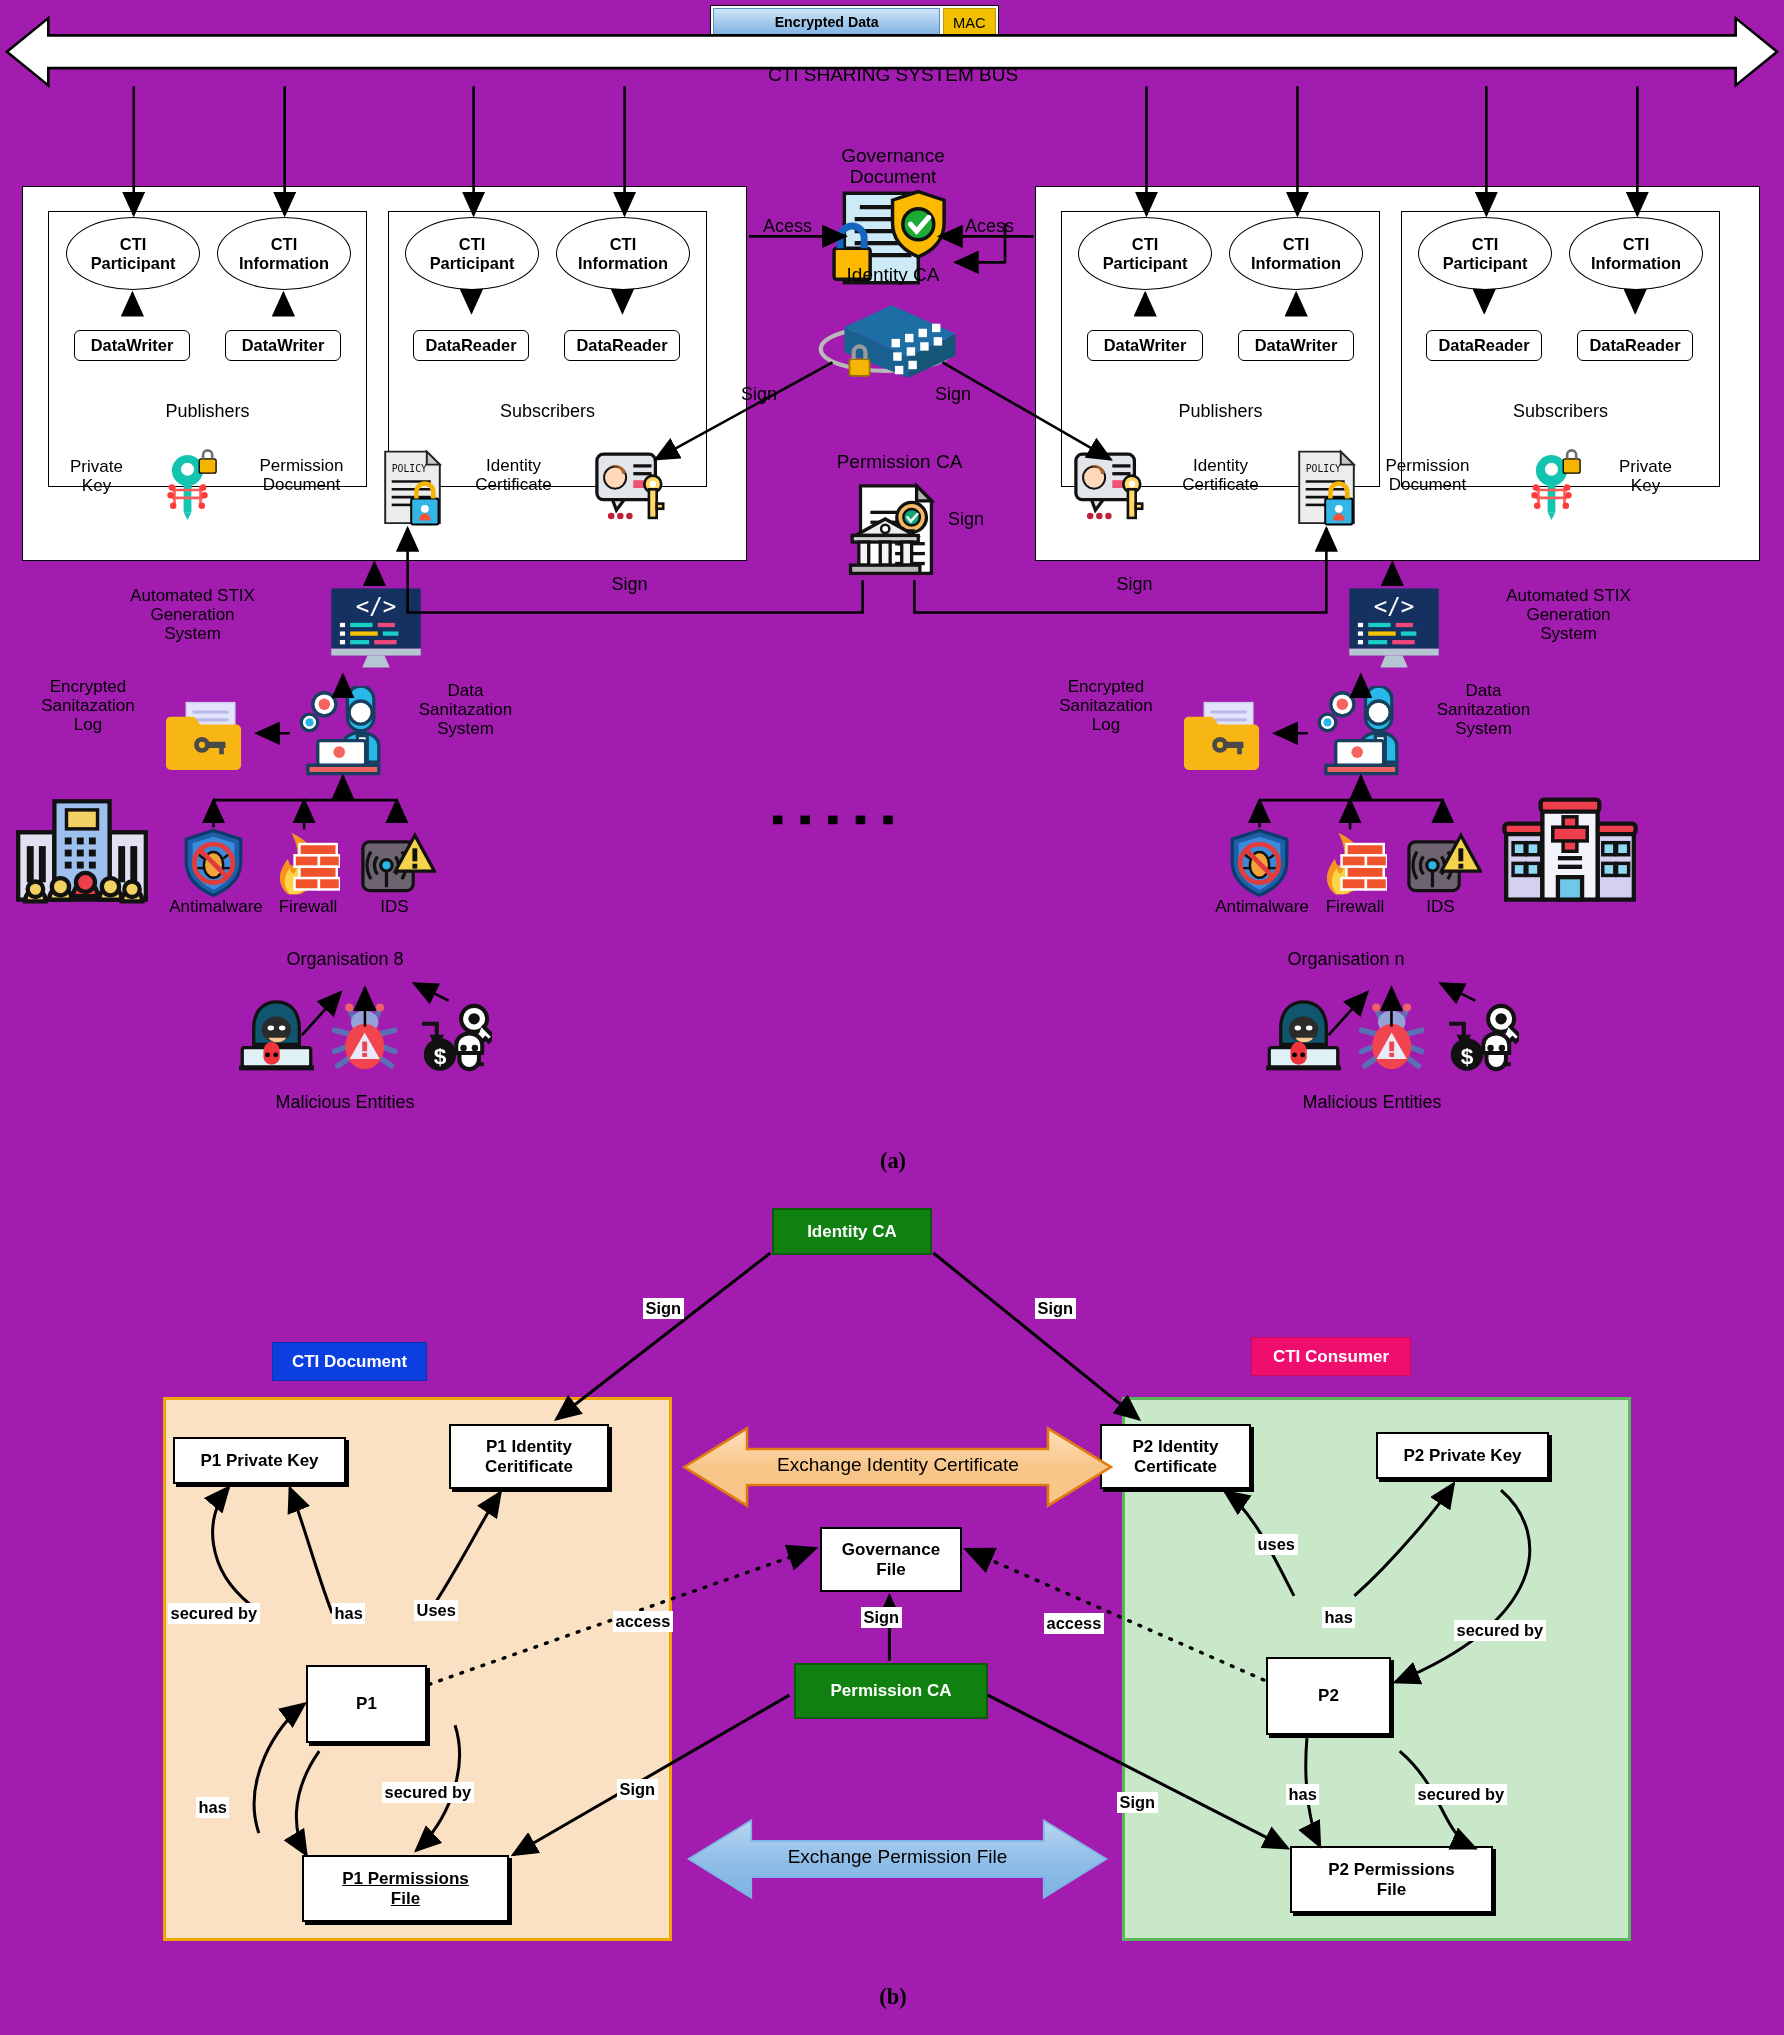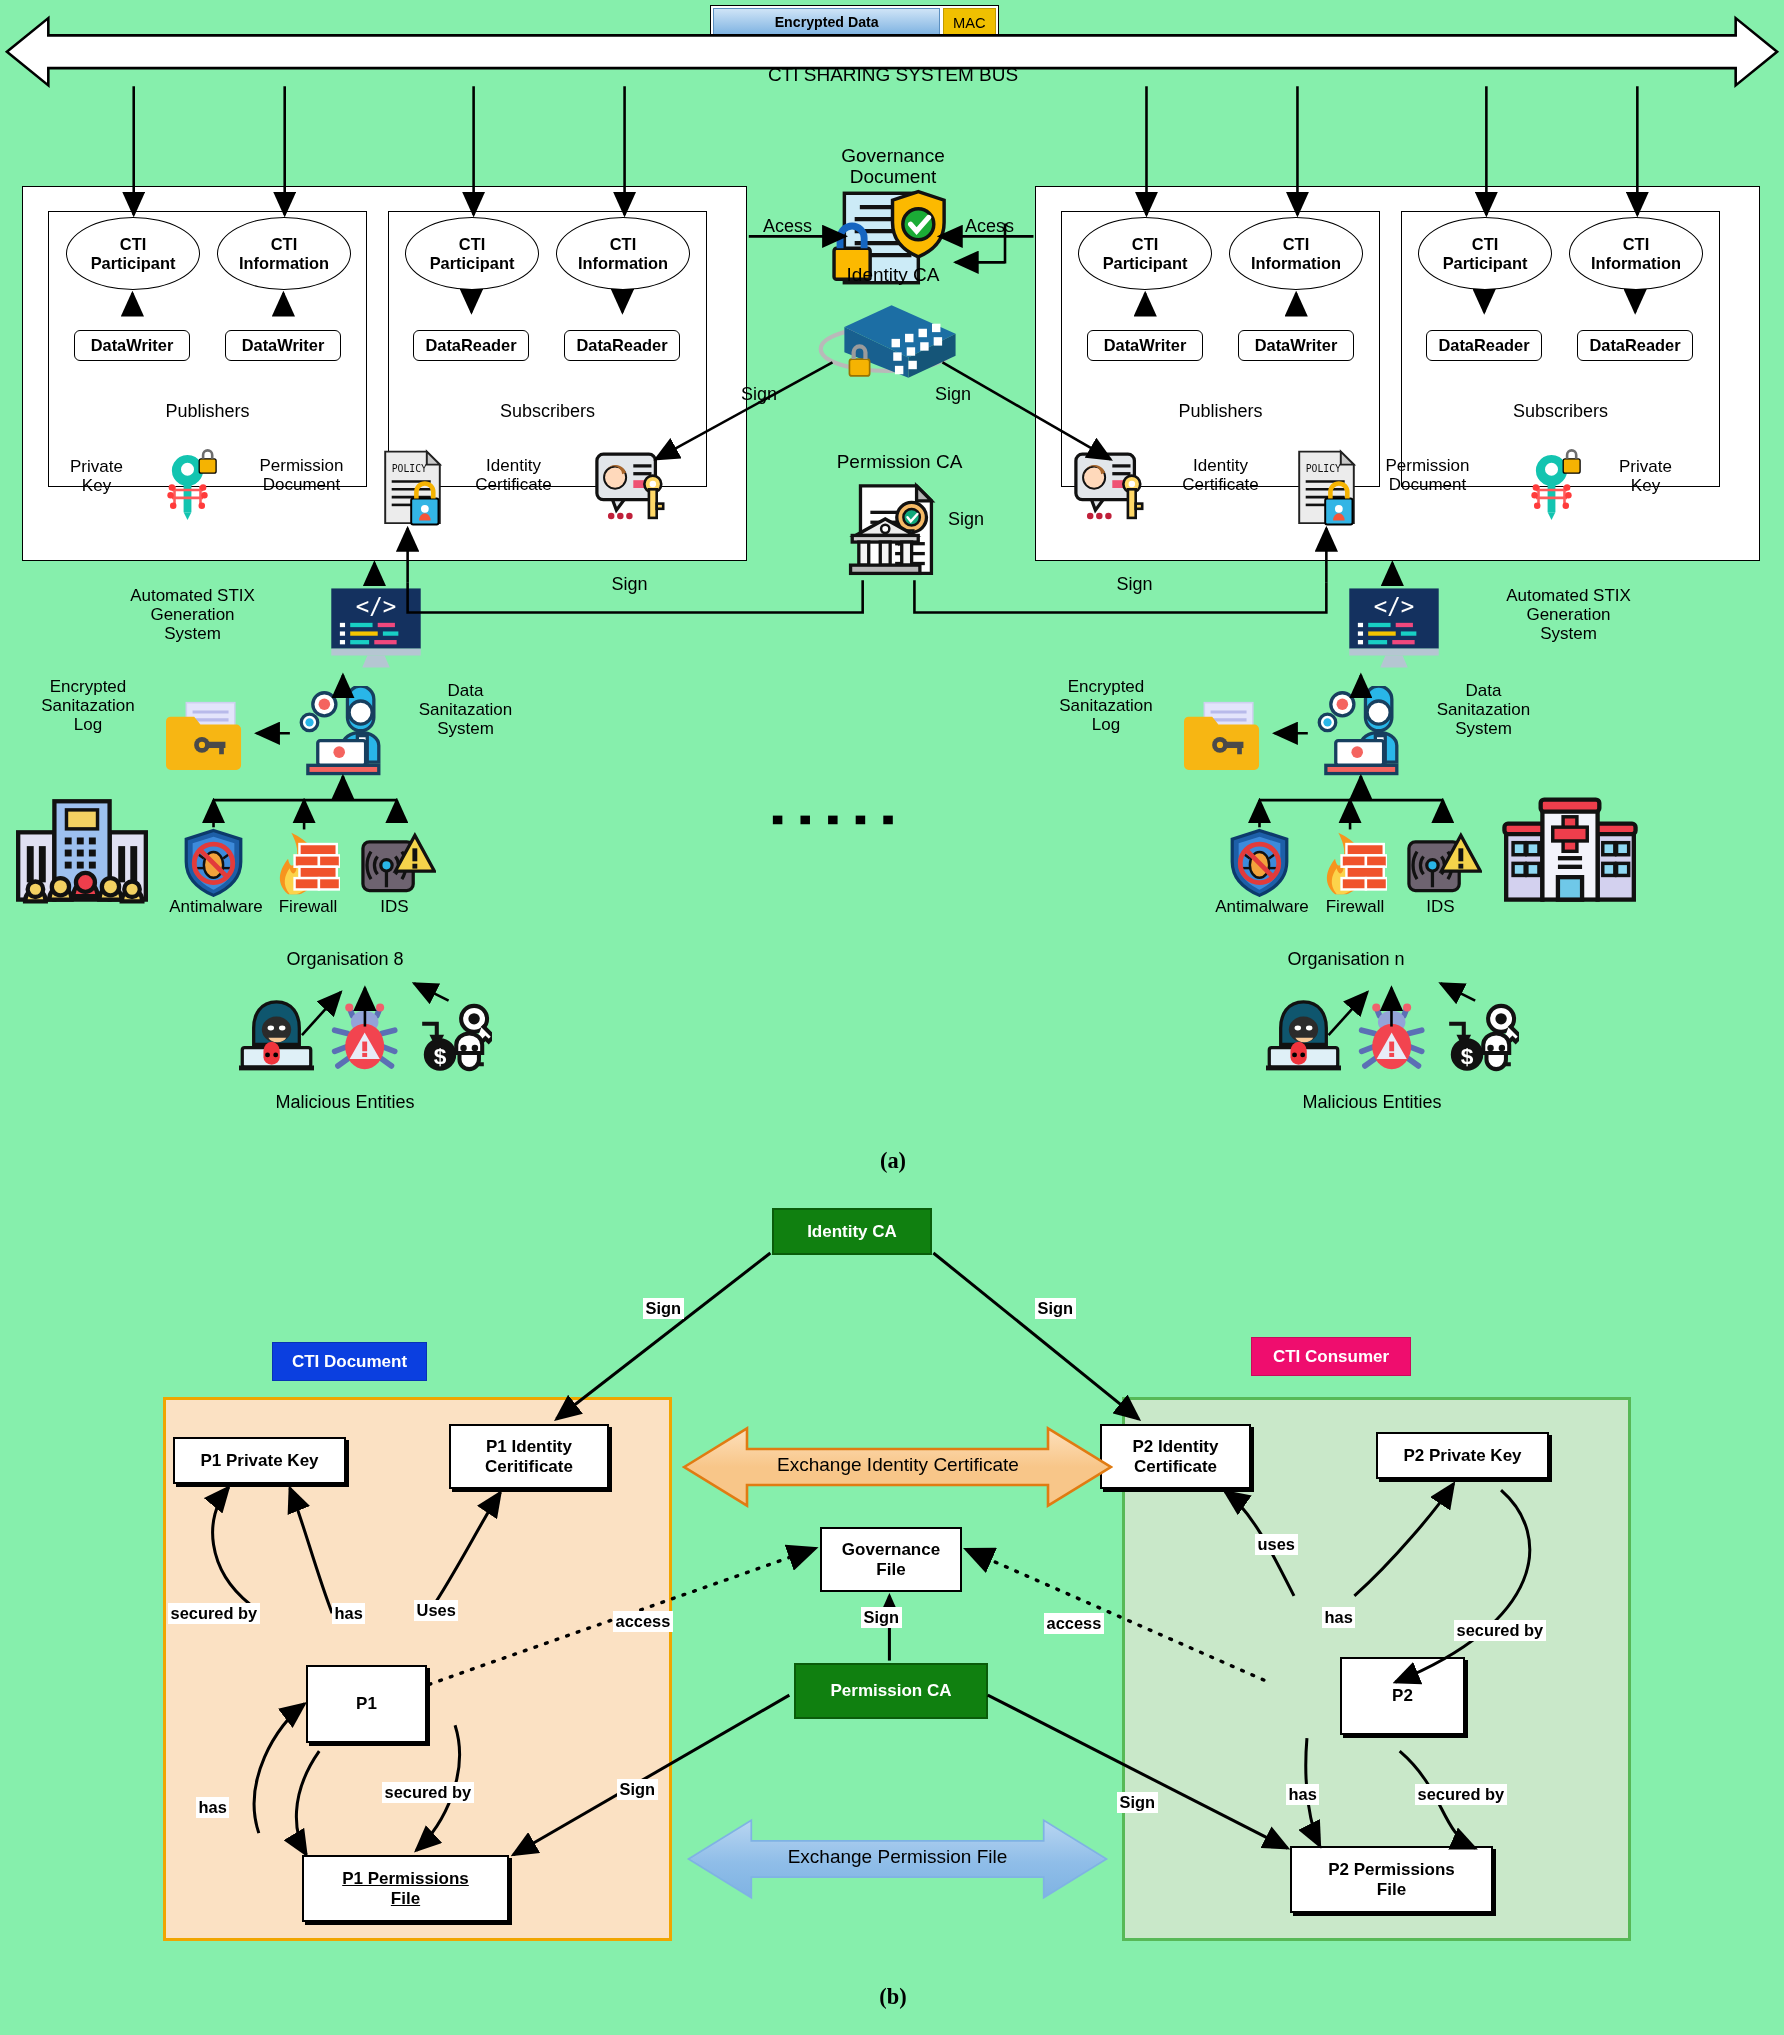--- a/index.html
+++ b/index.html
@@ -1,17 +1,17 @@
 <!DOCTYPE html>
 <html style="font-size:7px"><head>
 <meta charset="utf-8">
 <style>
   html,body{margin:0;padding:0;background:#fff;}
   body{font-family:"Liberation Sans",sans-serif;color:#000;}
-  #page{position:relative;width:1784px;height:2035px;background:#86efac;overflow:hidden;}
+  #page{position:relative;width:1784px;height:2035px;background:#a21caf;overflow:hidden;}
 
   .abs{position:absolute;}
   .lbl{position:absolute;font-weight:normal;text-align:center;line-height:1.12;color:#000;white-space:pre-line;}
 
   
   .pill{position:absolute;border:1.7px solid #000;border-radius:6px;background:#fff;
         box-sizing:border-box;display:flex;align-items:center;justify-content:center;
         font-weight:bold;font-size:16.4px;margin-top:16px;}
 
   
@@ -848,21 +848,21 @@
   <div class="nodebox" style="left:173px;top:1437px;width:173px;height:47px;">P1 Private Key</div>
   <div class="nodebox" style="left:449px;top:1424px;width:160px;height:65px;">P1 Identity
 Ceritificate</div>
   <div class="nodebox" style="left:306px;top:1665px;width:121px;height:78px;">P1</div>
   <div class="nodebox" style="left:302px;top:1855px;width:207px;height:67px;text-decoration:underline;">P1 Permissions
 File</div>
 
   <div class="nodebox" style="left:1100px;top:1424px;width:151px;height:65px;">P2 Identity
 Certificate</div>
   <div class="nodebox" style="left:1376px;top:1432px;width:173px;height:47px;">P2 Private Key</div>
-  <div class="nodebox" style="left:1340px;top:1657px;width:125px;height:78px;">P2</div>
+  <div class="nodebox" style="left:1266px;top:1657px;width:125px;height:78px;">P2</div>
   <div class="nodebox" style="left:1290px;top:1846px;width:203px;height:67px;">P2 Permissions
 File</div>
 
   <div class="nodebox" style="left:820px;top:1527px;width:142px;height:65px;box-shadow:none;">Governance
 File</div>
   <div class="greenbox" style="left:794px;top:1663px;width:194px;height:56px;">Permission CA</div>
 
   <div class="abs" style="left:682px;top:1424px;width:431px;height:86px;">
     <svg viewBox="0 0 1000 200" width="431" height="86">
       <defs>

